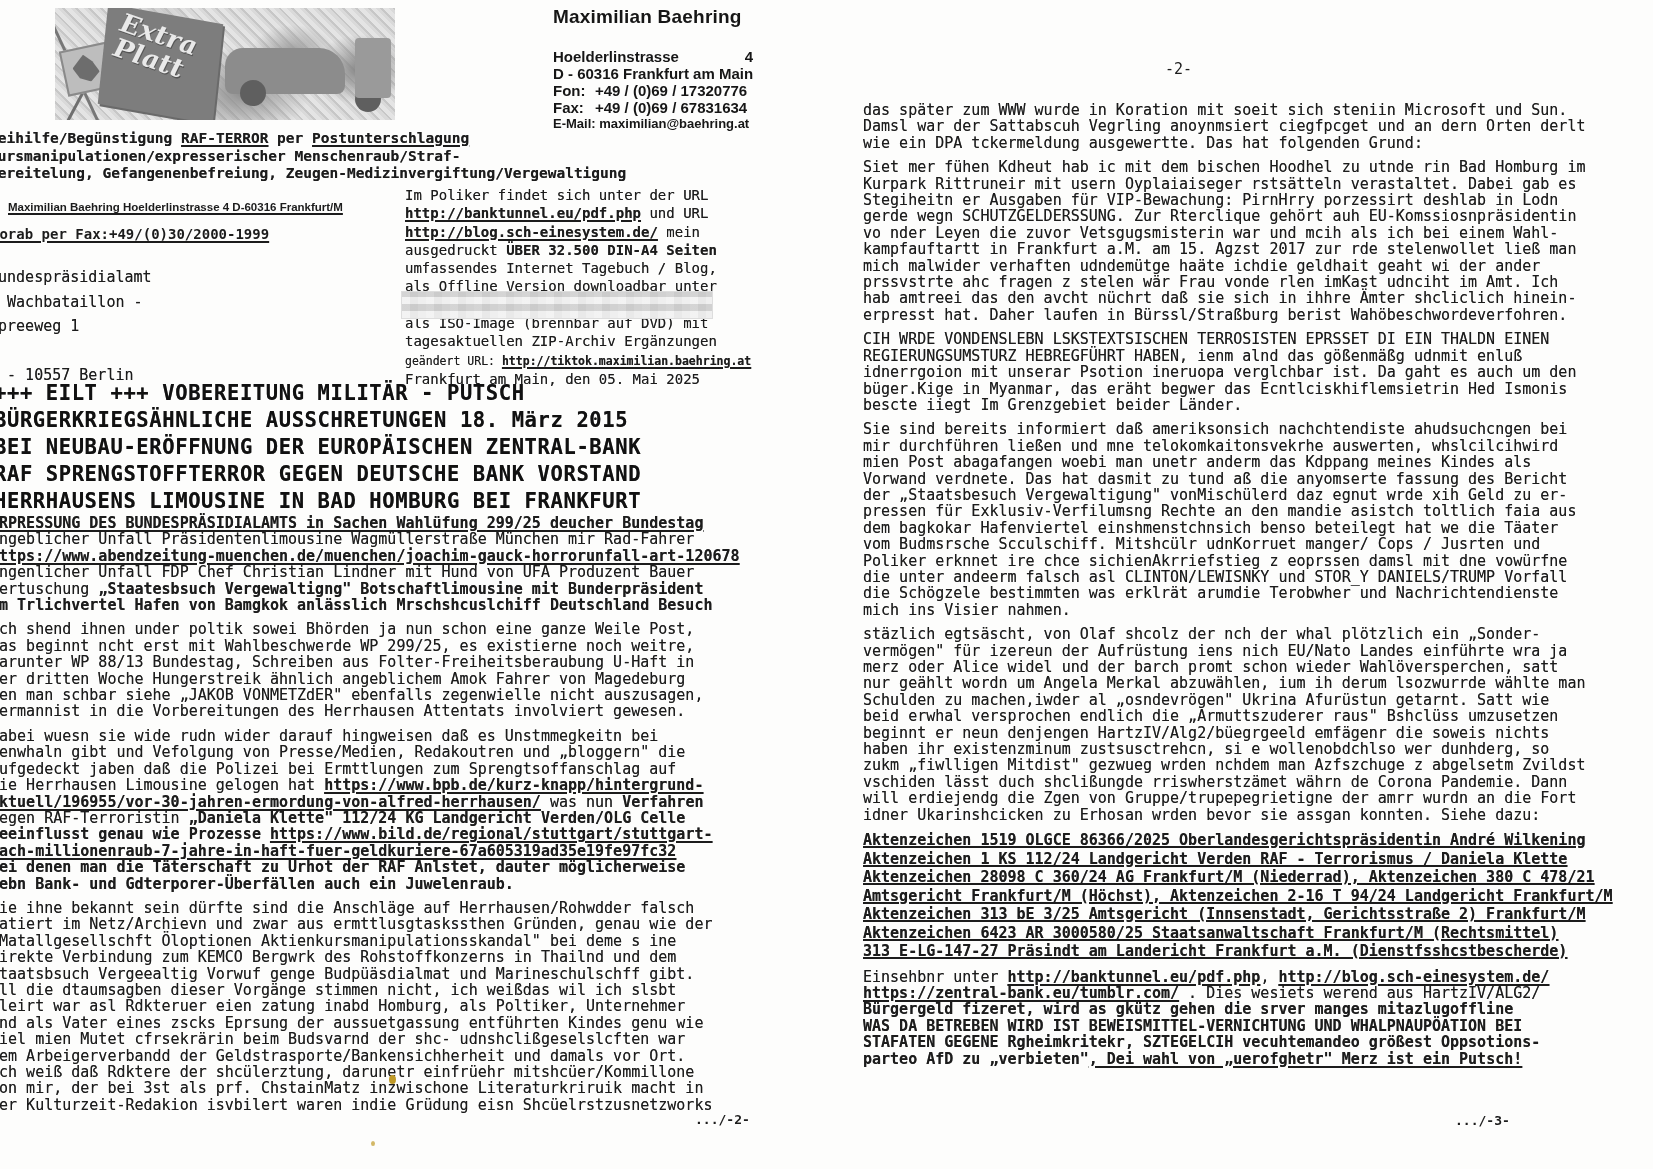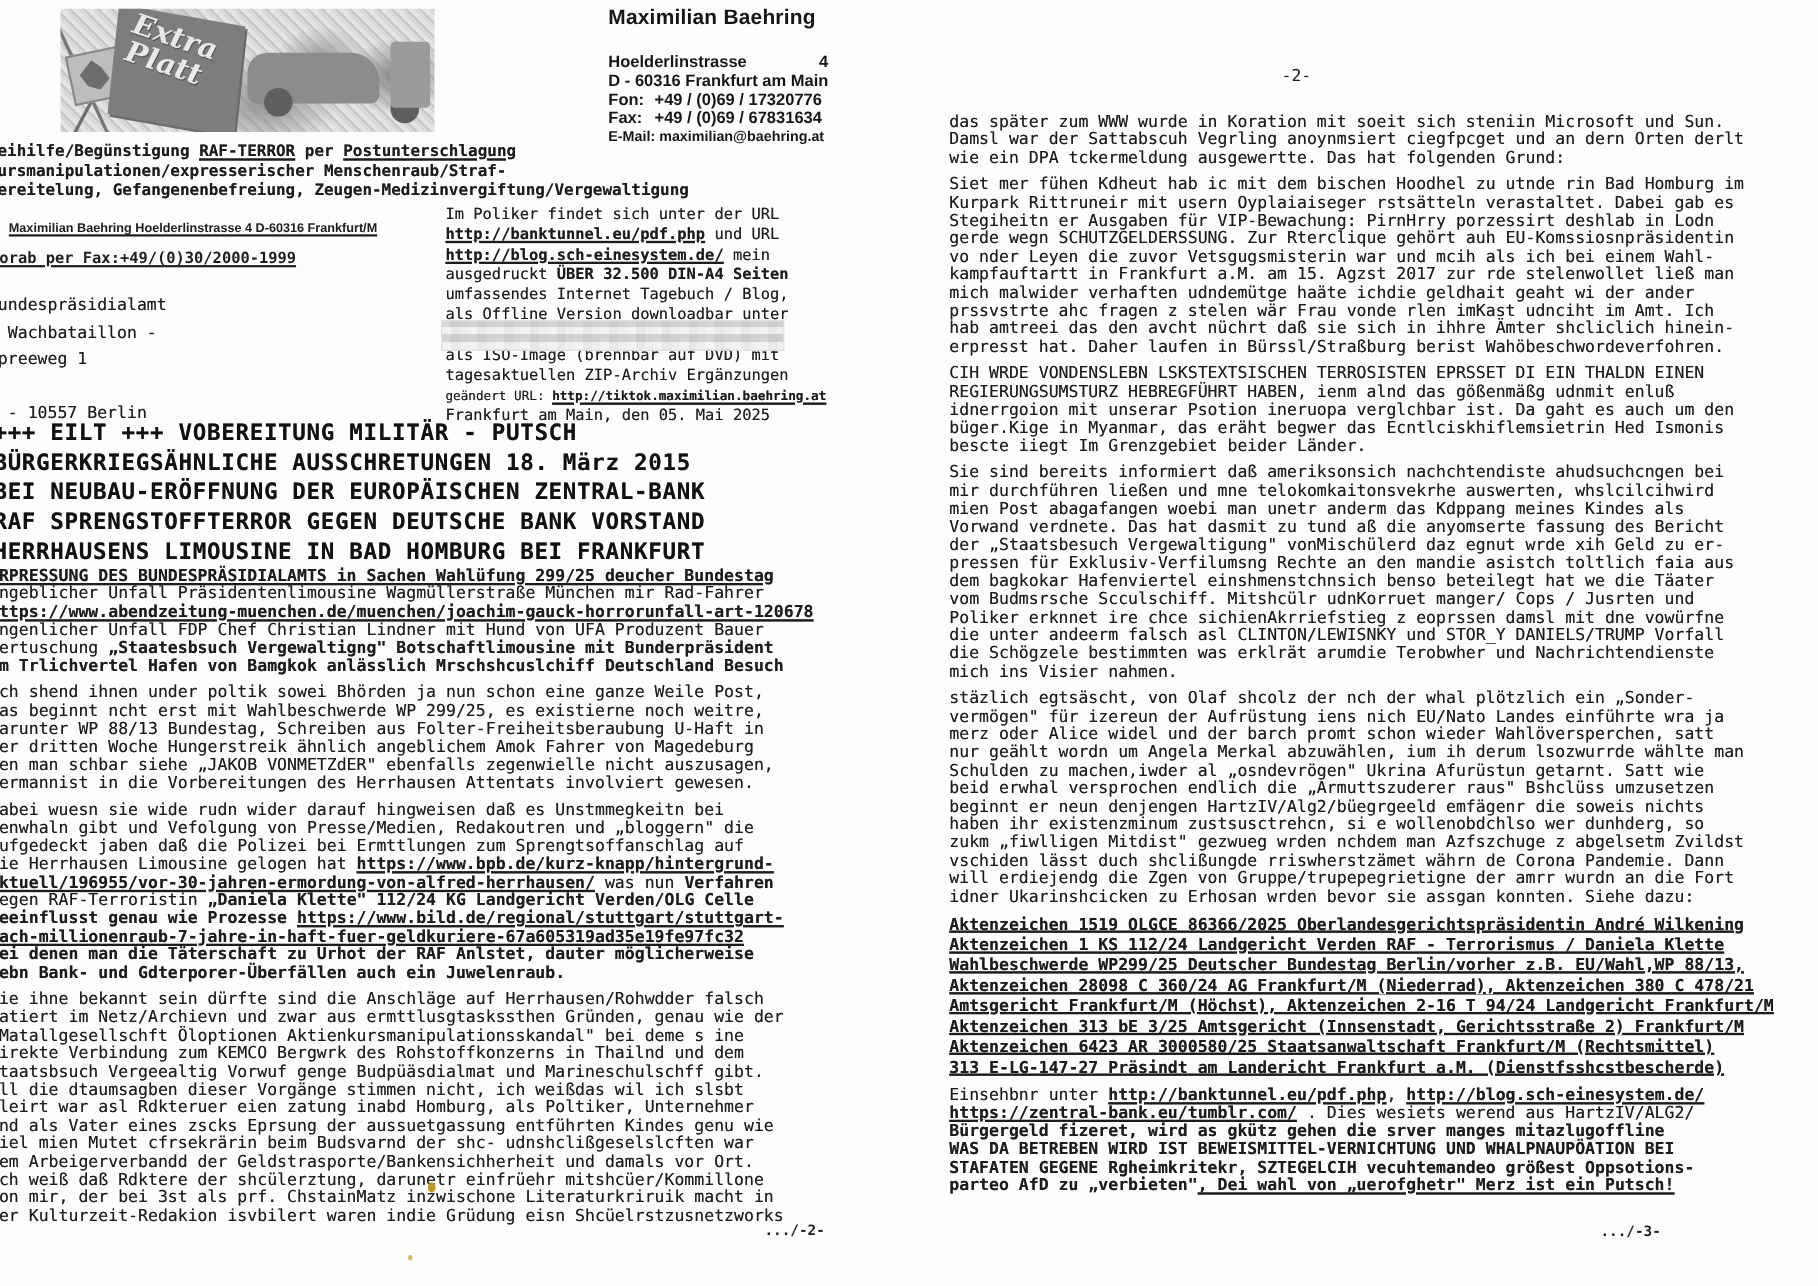--- a/index.html
+++ b/index.html
@@ -241,21 +241,20 @@
         <div class="ln">beginnt er neun denjengen HartzIV/Alg2/büegrgeeld emfägenr die soweis nichts</div>
         <div class="ln">haben ihr existenzminum zustsusctrehcn, si e wollenobdchlso wer dunhderg, so</div>
         <div class="ln">zukm „fiwlligen Mitdist" gezwueg wrden nchdem man Azfszchuge z abgelsetm Zvildst</div>
         <div class="ln">vschiden lässt duch shclißungde rriswherstzämet währn de Corona Pandemie. Dann</div>
         <div class="ln">will erdiejendg die Zgen von Gruppe/trupepegrietigne der amrr wurdn an die Fort</div>
         <div class="ln">idner Ukarinshcicken zu Erhosan wrden bevor sie assgan konnten. Siehe dazu:</div>
       </div>
       <div class="para akten">
         <div class="ln">Aktenzeichen 1519 OLGCE 86366/2025 Oberlandesgerichtspräsidentin André Wilkening</div>
         <div class="ln">Aktenzeichen 1 KS 112/24 Landgericht Verden RAF - Terrorismus / Daniela Klette</div>
-        <div class="ln">Wahlbeschwerde WP299/25 Deutscher Bundestag Berlin/vorher z.B. EU/Wahl,WP 88/13,</div>
         <div class="ln">Aktenzeichen 28098 C 360/24 AG Frankfurt/M (Niederrad), Aktenzeichen 380 C 478/21</div>
         <div class="ln">Amtsgericht Frankfurt/M (Höchst), Aktenzeichen 2-16 T 94/24 Landgericht Frankfurt/M</div>
         <div class="ln">Aktenzeichen 313 bE 3/25 Amtsgericht (Innsenstadt, Gerichtsstraße 2) Frankfurt/M</div>
         <div class="ln">Aktenzeichen 6423 AR 3000580/25 Staatsanwaltschaft Frankfurt/M (Rechtsmittel)</div>
         <div class="ln">313 E-LG-147-27 Präsindt am Landericht Frankfurt a.M. (Dienstfsshcstbescherde)</div>
       </div>
       <div class="para ">
         <div class="ln"><span>Einsehbnr unter </span><span class="b u">http://banktunnel.eu/pdf.php</span><span>, </span><span class="b u">http://blog.sch-einesystem.de/</span></div>
         <div class="ln"><span class="b u">https://zentral-bank.eu/tumblr.com/</span><span> . Dies wesiets werend aus HartzIV/ALG2/</span></div>
         <div class="ln"><span class="b">Bürgergeld fizeret, wird as gkütz gehen die srver manges mitazlugoffline</span></div>

